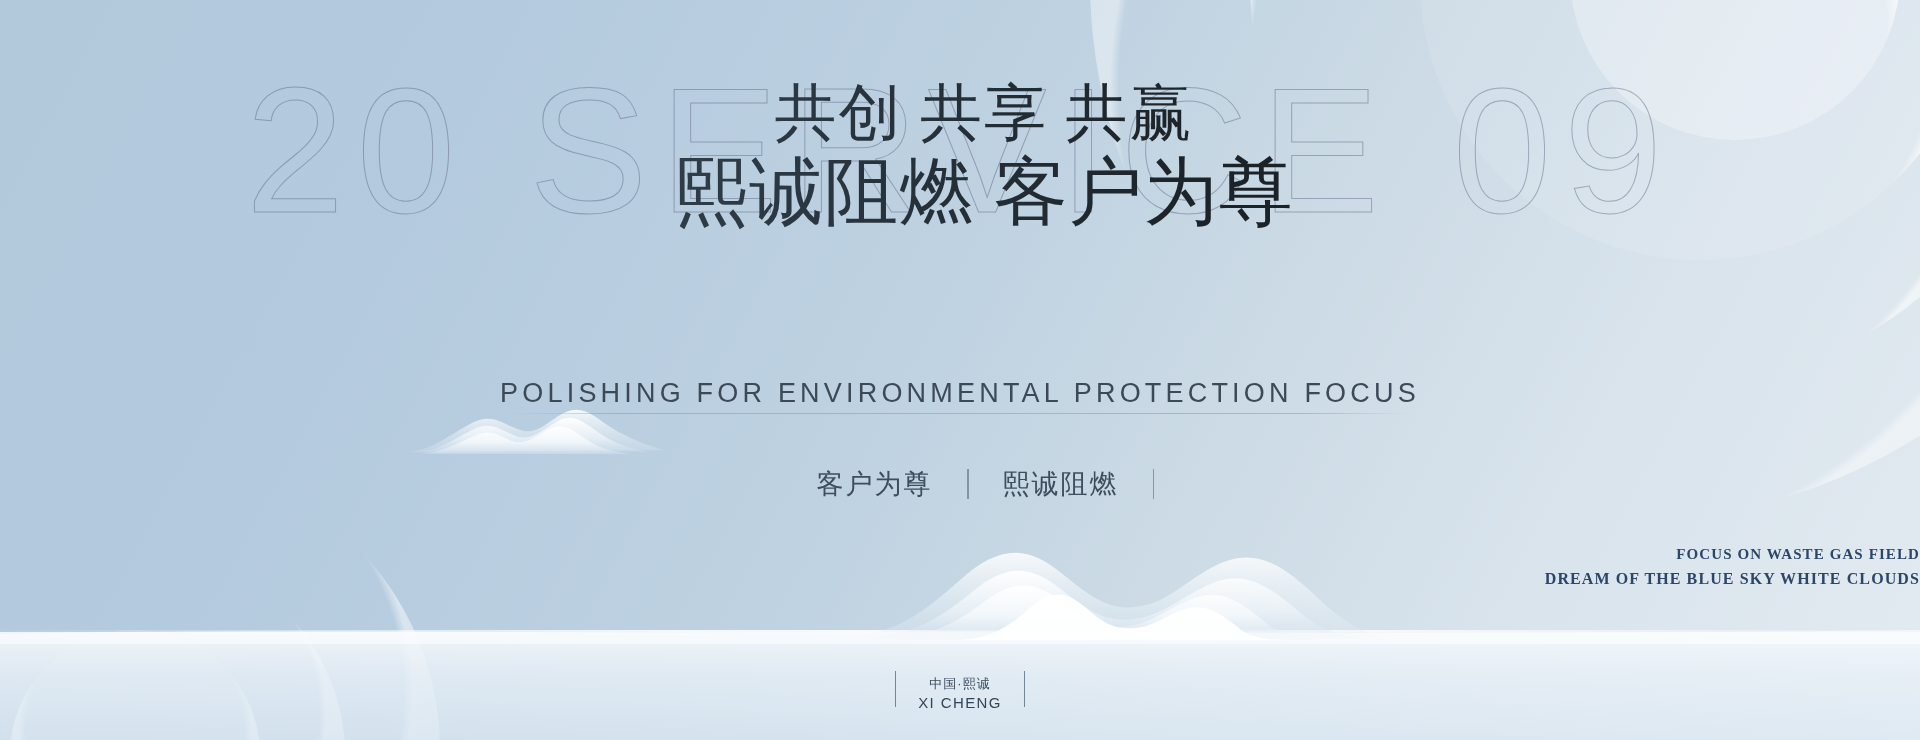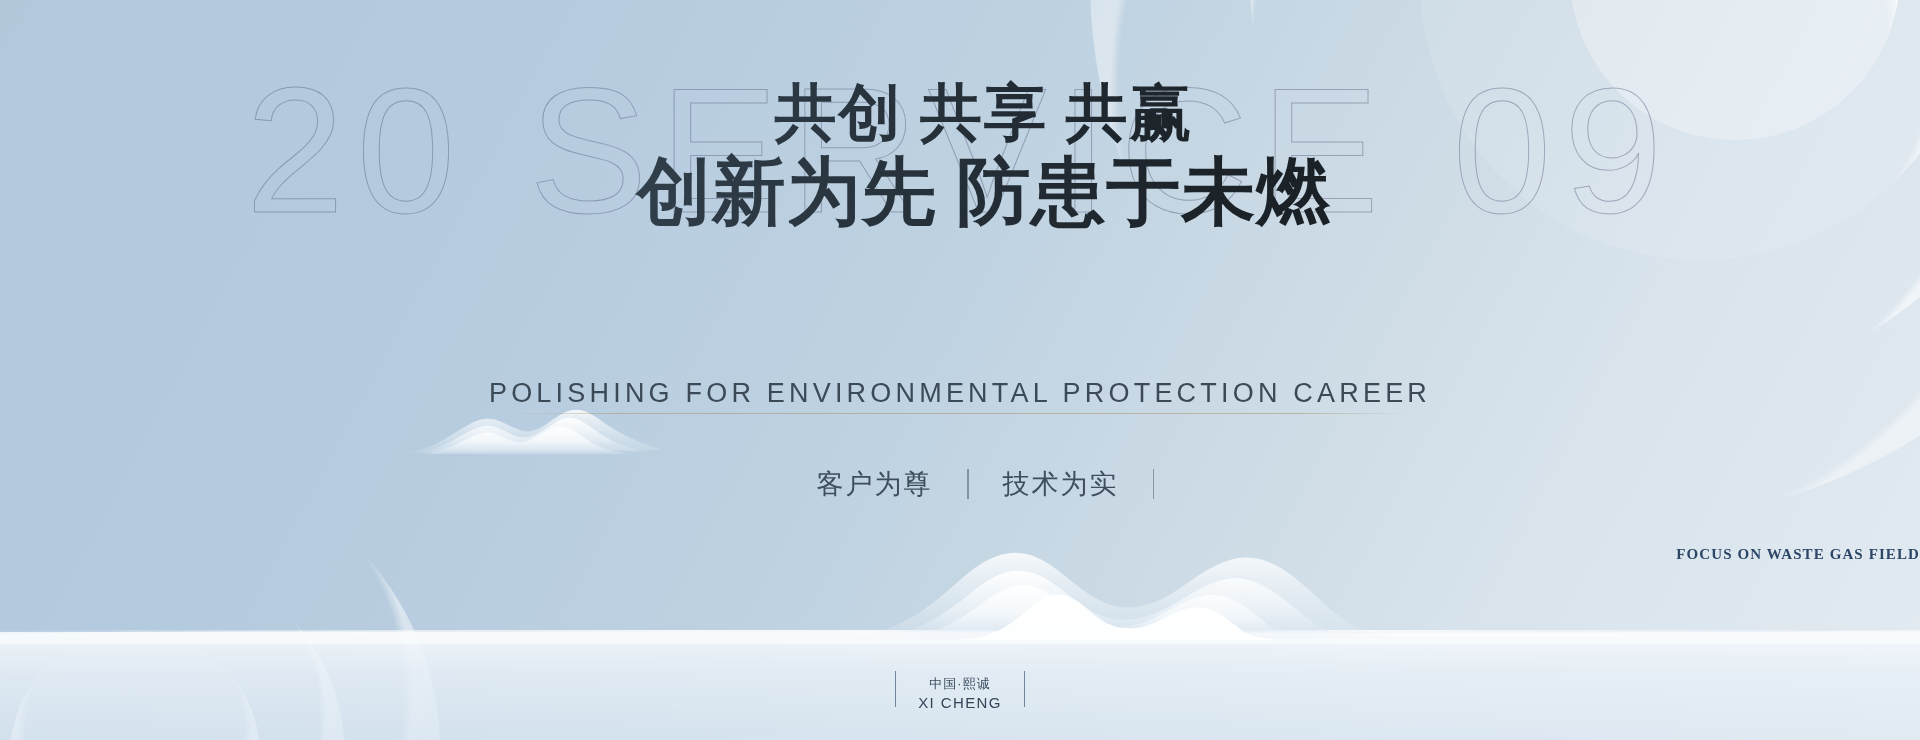--- a/index.html
+++ b/index.html
@@ -104,21 +104,21 @@
 
   
   .headline {
     position: absolute;
     left: 0; right: 0;
     top: 76px;
     text-align: center;
   }
   .headline-line {
     font-family: "Liberation Serif", serif;
-    font-weight: 700;
+    font-weight: 400;
     white-space: nowrap;
     background: linear-gradient(100deg, #3e5263 0%, #33424f 30%, #1c2329 62%, #10161b 100%);
     -webkit-background-clip: text;
     background-clip: text;
     color: transparent;
     padding-left: 48px;
   }
   .headline-1 {
     font-size: 62px;
     line-height: 74px;
@@ -284,35 +284,36 @@
 
     <g>
       <path d="M0,634 C260,628 520,634 780,632 C1080,630 1420,636 1920,630 L1920,644 L0,644 Z" fill="#ffffff" opacity="0.55"></path>
     </g>
   </svg>
 
   <div class="outline-word">20 SERVICE 09</div>
 
   <div class="headline">
     <div class="headline-line headline-1">共创 共享 共赢</div>
-    <div class="headline-line headline-2">创新为先 防患于未燃</div>
+    <div class="headline-line headline-2">熙诚阻燃 客户为尊</div>
   </div>
 
-  <div class="tagline">POLISHING FOR ENVIRONMENTAL PROTECTION CAREER</div>
+  <div class="tagline">POLISHING FOR ENVIRONMENTAL PROTECTION FOCUS</div>
   <div class="tagline-rule"></div>
 
   <div class="values">
     <div class="value-item">客户为尊</div>
     <div class="value-sep"></div>
     <div class="value-sep"></div>
-    <div class="value-item">技术为实</div>
+    <div class="value-item">熙诚阻燃</div>
     <div class="value-sep"></div>
   </div>
 
   <div class="micro micro-1">FOCUS ON WASTE GAS FIELD</div>
+  <div class="micro micro-2">DREAM OF THE BLUE SKY WHITE CLOUDS</div>
 
   <div class="footer">
     <div class="footer-bar"></div>
     <div class="footer-text">
       <div class="footer-cn">中国·熙诚</div>
       <div class="footer-en">XI CHENG</div>
     </div>
     <div class="footer-bar"></div>
   </div>
 

